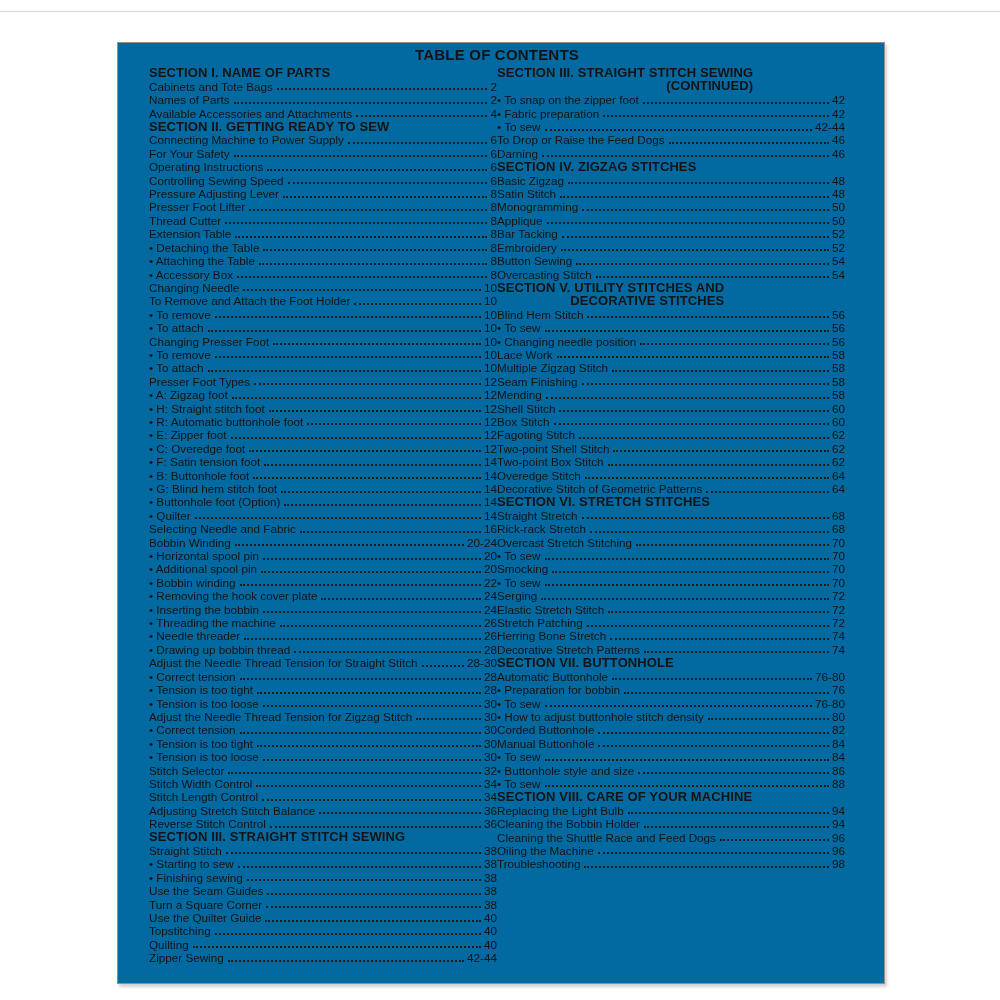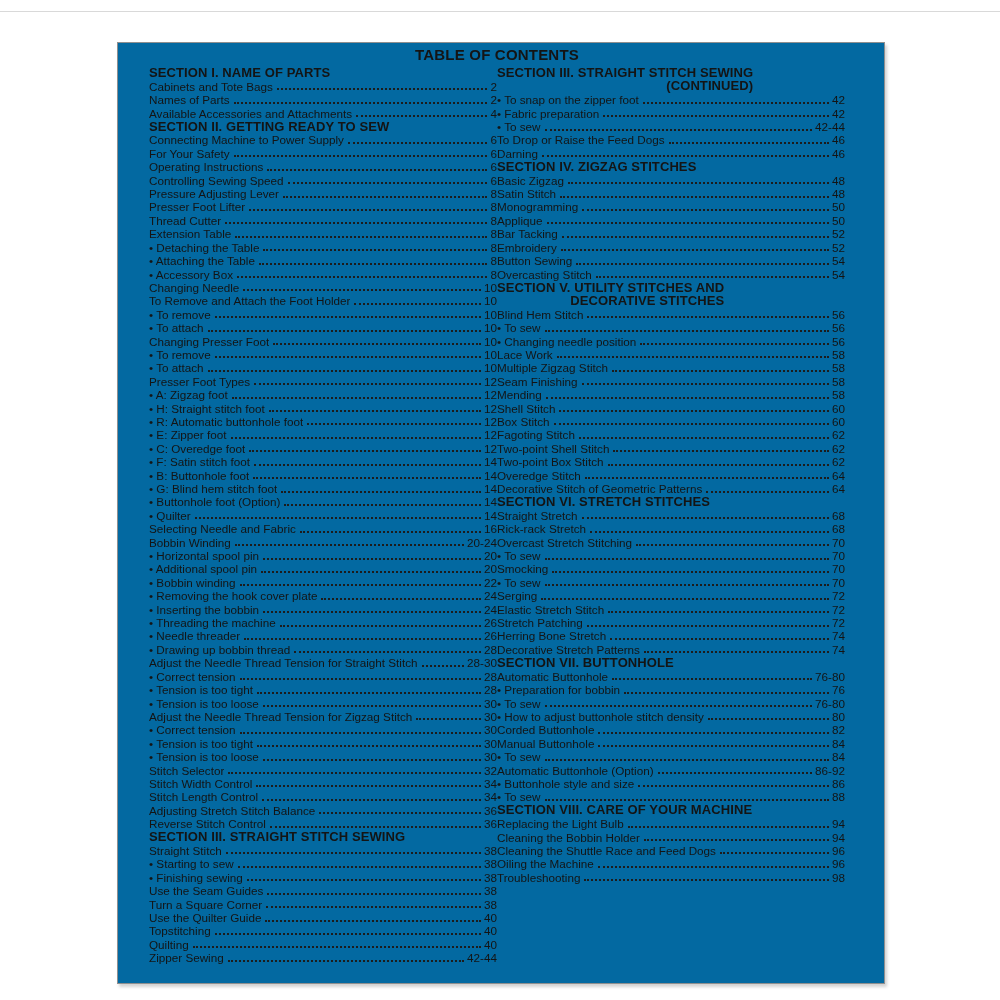--- a/index.html
+++ b/index.html
@@ -206,21 +206,21 @@
           <span class="toc-label">• E: Zipper foot</span>
           <span class="toc-dots"></span>
           <span class="toc-page">12</span>
         </div>
         <div class="toc-entry">
           <span class="toc-label">• C: Overedge foot</span>
           <span class="toc-dots"></span>
           <span class="toc-page">12</span>
         </div>
         <div class="toc-entry">
-          <span class="toc-label">• F: Satin stitch foot</span>
+          <span class="toc-label">• F: Satin tension foot</span>
           <span class="toc-dots"></span>
           <span class="toc-page">14</span>
         </div>
         <div class="toc-entry">
           <span class="toc-label">• B: Buttonhole foot</span>
           <span class="toc-dots"></span>
           <span class="toc-page">14</span>
         </div>
         <div class="toc-entry">
           <span class="toc-label">• G: Blind hem stitch foot</span>
@@ -636,25 +636,20 @@
         </div>
         <div class="toc-entry">
           <span class="toc-label">Manual Buttonhole</span>
           <span class="toc-dots"></span>
           <span class="toc-page">84</span>
         </div>
         <div class="toc-entry">
           <span class="toc-label">• To sew</span>
           <span class="toc-dots"></span>
           <span class="toc-page">84</span>
-        </div>
-        <div class="toc-entry">
-          <span class="toc-label">Automatic Buttonhole (Option)</span>
-          <span class="toc-dots"></span>
-          <span class="toc-page">86-92</span>
         </div>
         <div class="toc-entry">
           <span class="toc-label">• Buttonhole style and size</span>
           <span class="toc-dots"></span>
           <span class="toc-page">86</span>
         </div>
         <div class="toc-entry">
           <span class="toc-label">• To sew</span>
           <span class="toc-dots"></span>
           <span class="toc-page">88</span>

